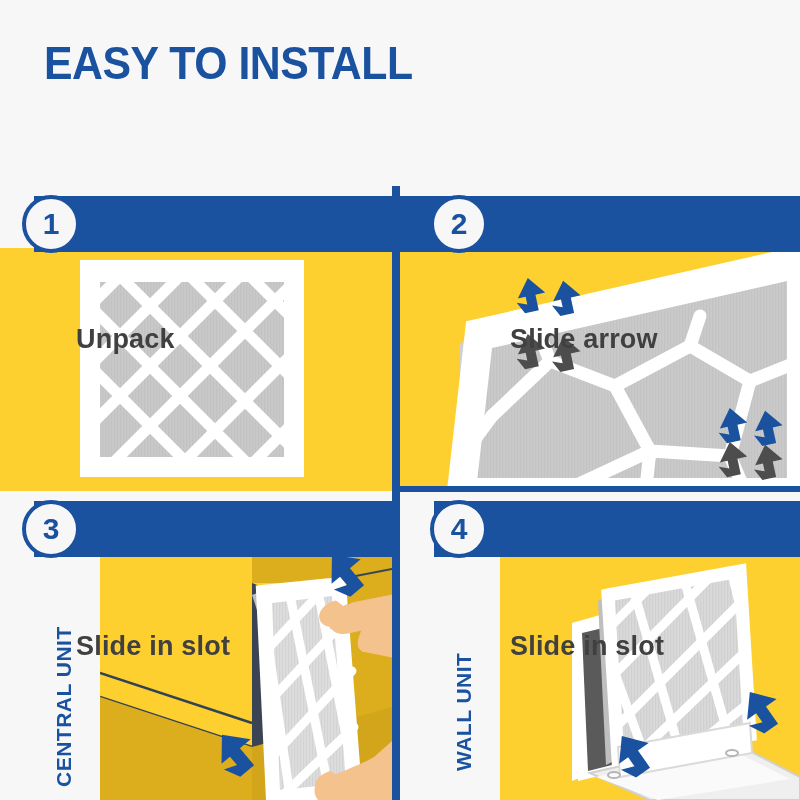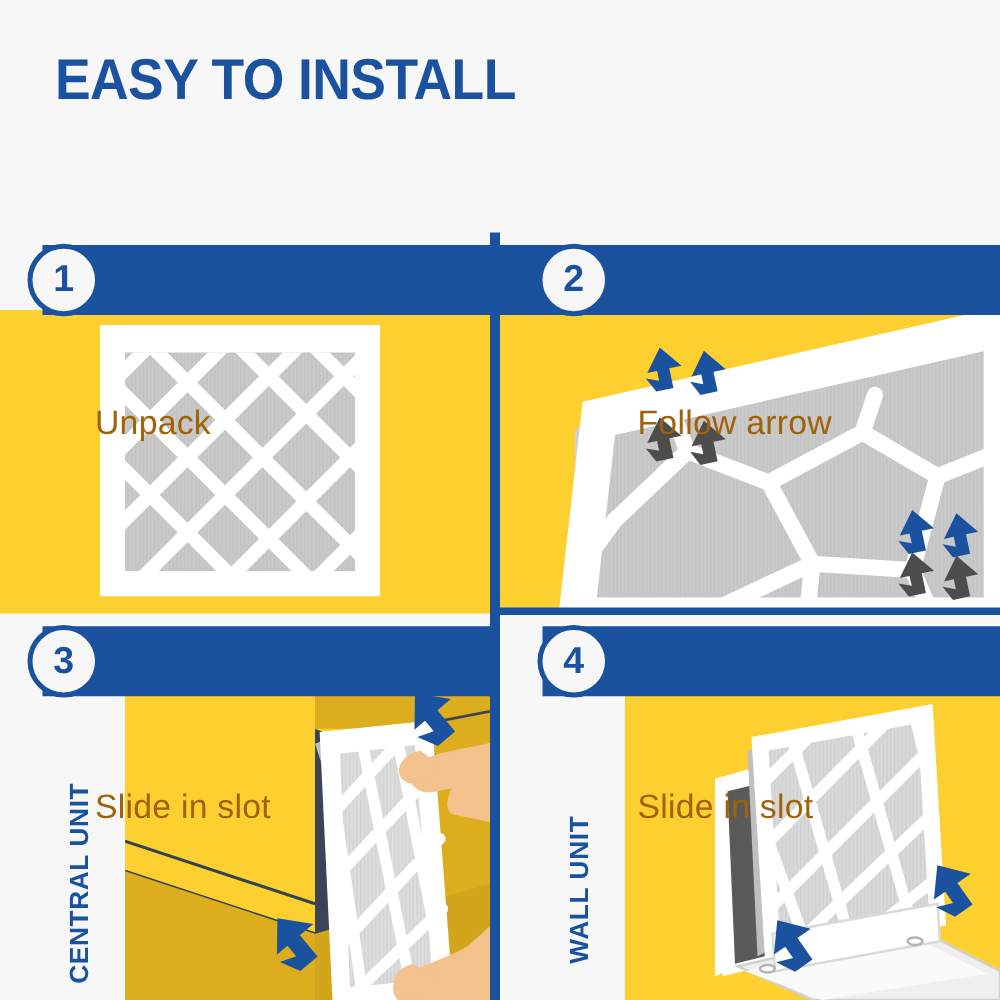--- a/index.html
+++ b/index.html
@@ -44,21 +44,21 @@
     position:absolute;background:#1a52a0;height:56px;
     top:10px;
   }
   .p1 .hdrbar{left:34px;width:358px;}
   .p2 .hdrbar{left:0px;width:400px;}
   .p3 .hdrbar{left:34px;width:358px;}
   .p4 .hdrbar{left:34px;width:366px;}
 
   .hdrlabel{
     position:absolute;top:50%;transform:translateY(-50%);
-    color:#a16207;font-size:27px;font-weight:400;
+    color:#404040;font-size:27px;font-weight:700;
     white-space:nowrap;letter-spacing:0.2px;
   }
   .p1 .hdrlabel{left:76px;}
   .p2 .hdrlabel{left:110px;}
   .p3 .hdrlabel{left:76px;}
   .p4 .hdrlabel{left:110px;}
 
   .badge{
     position:absolute;
     width:58px;height:58px;border-radius:50%;
@@ -199,21 +199,21 @@
 
       <g transform="translate(320,258) rotate(-12)">
         <g fill="#4d4d4d">
           <path d="M 0 34 L 14 34 L 14 18 L 24 18 L 10 0 L -4 18 L 4 18 L 4 26 L -6 22 Z"></path>
           <path d="M 34 44 L 48 44 L 48 28 L 58 28 L 44 10 L 30 28 L 38 28 L 38 36 L 28 32 Z"></path>
         </g>
       </g>
     </svg>
 
     <div class="hdrbar"></div>
-    <div class="hdrlabel">Follow arrow</div>
+    <div class="hdrlabel">Slide arrow</div>
     <div class="badge">2</div>
   </div>
 
   <div class="panel p3">
     <div class="yellowbg"></div>
 
     <svg class="art" viewBox="0 0 392 309">
       <defs>
         <pattern id="mesh3" width="3" height="3" patternUnits="userSpaceOnUse">
           <rect width="3" height="3" fill="#dddddd"></rect>

